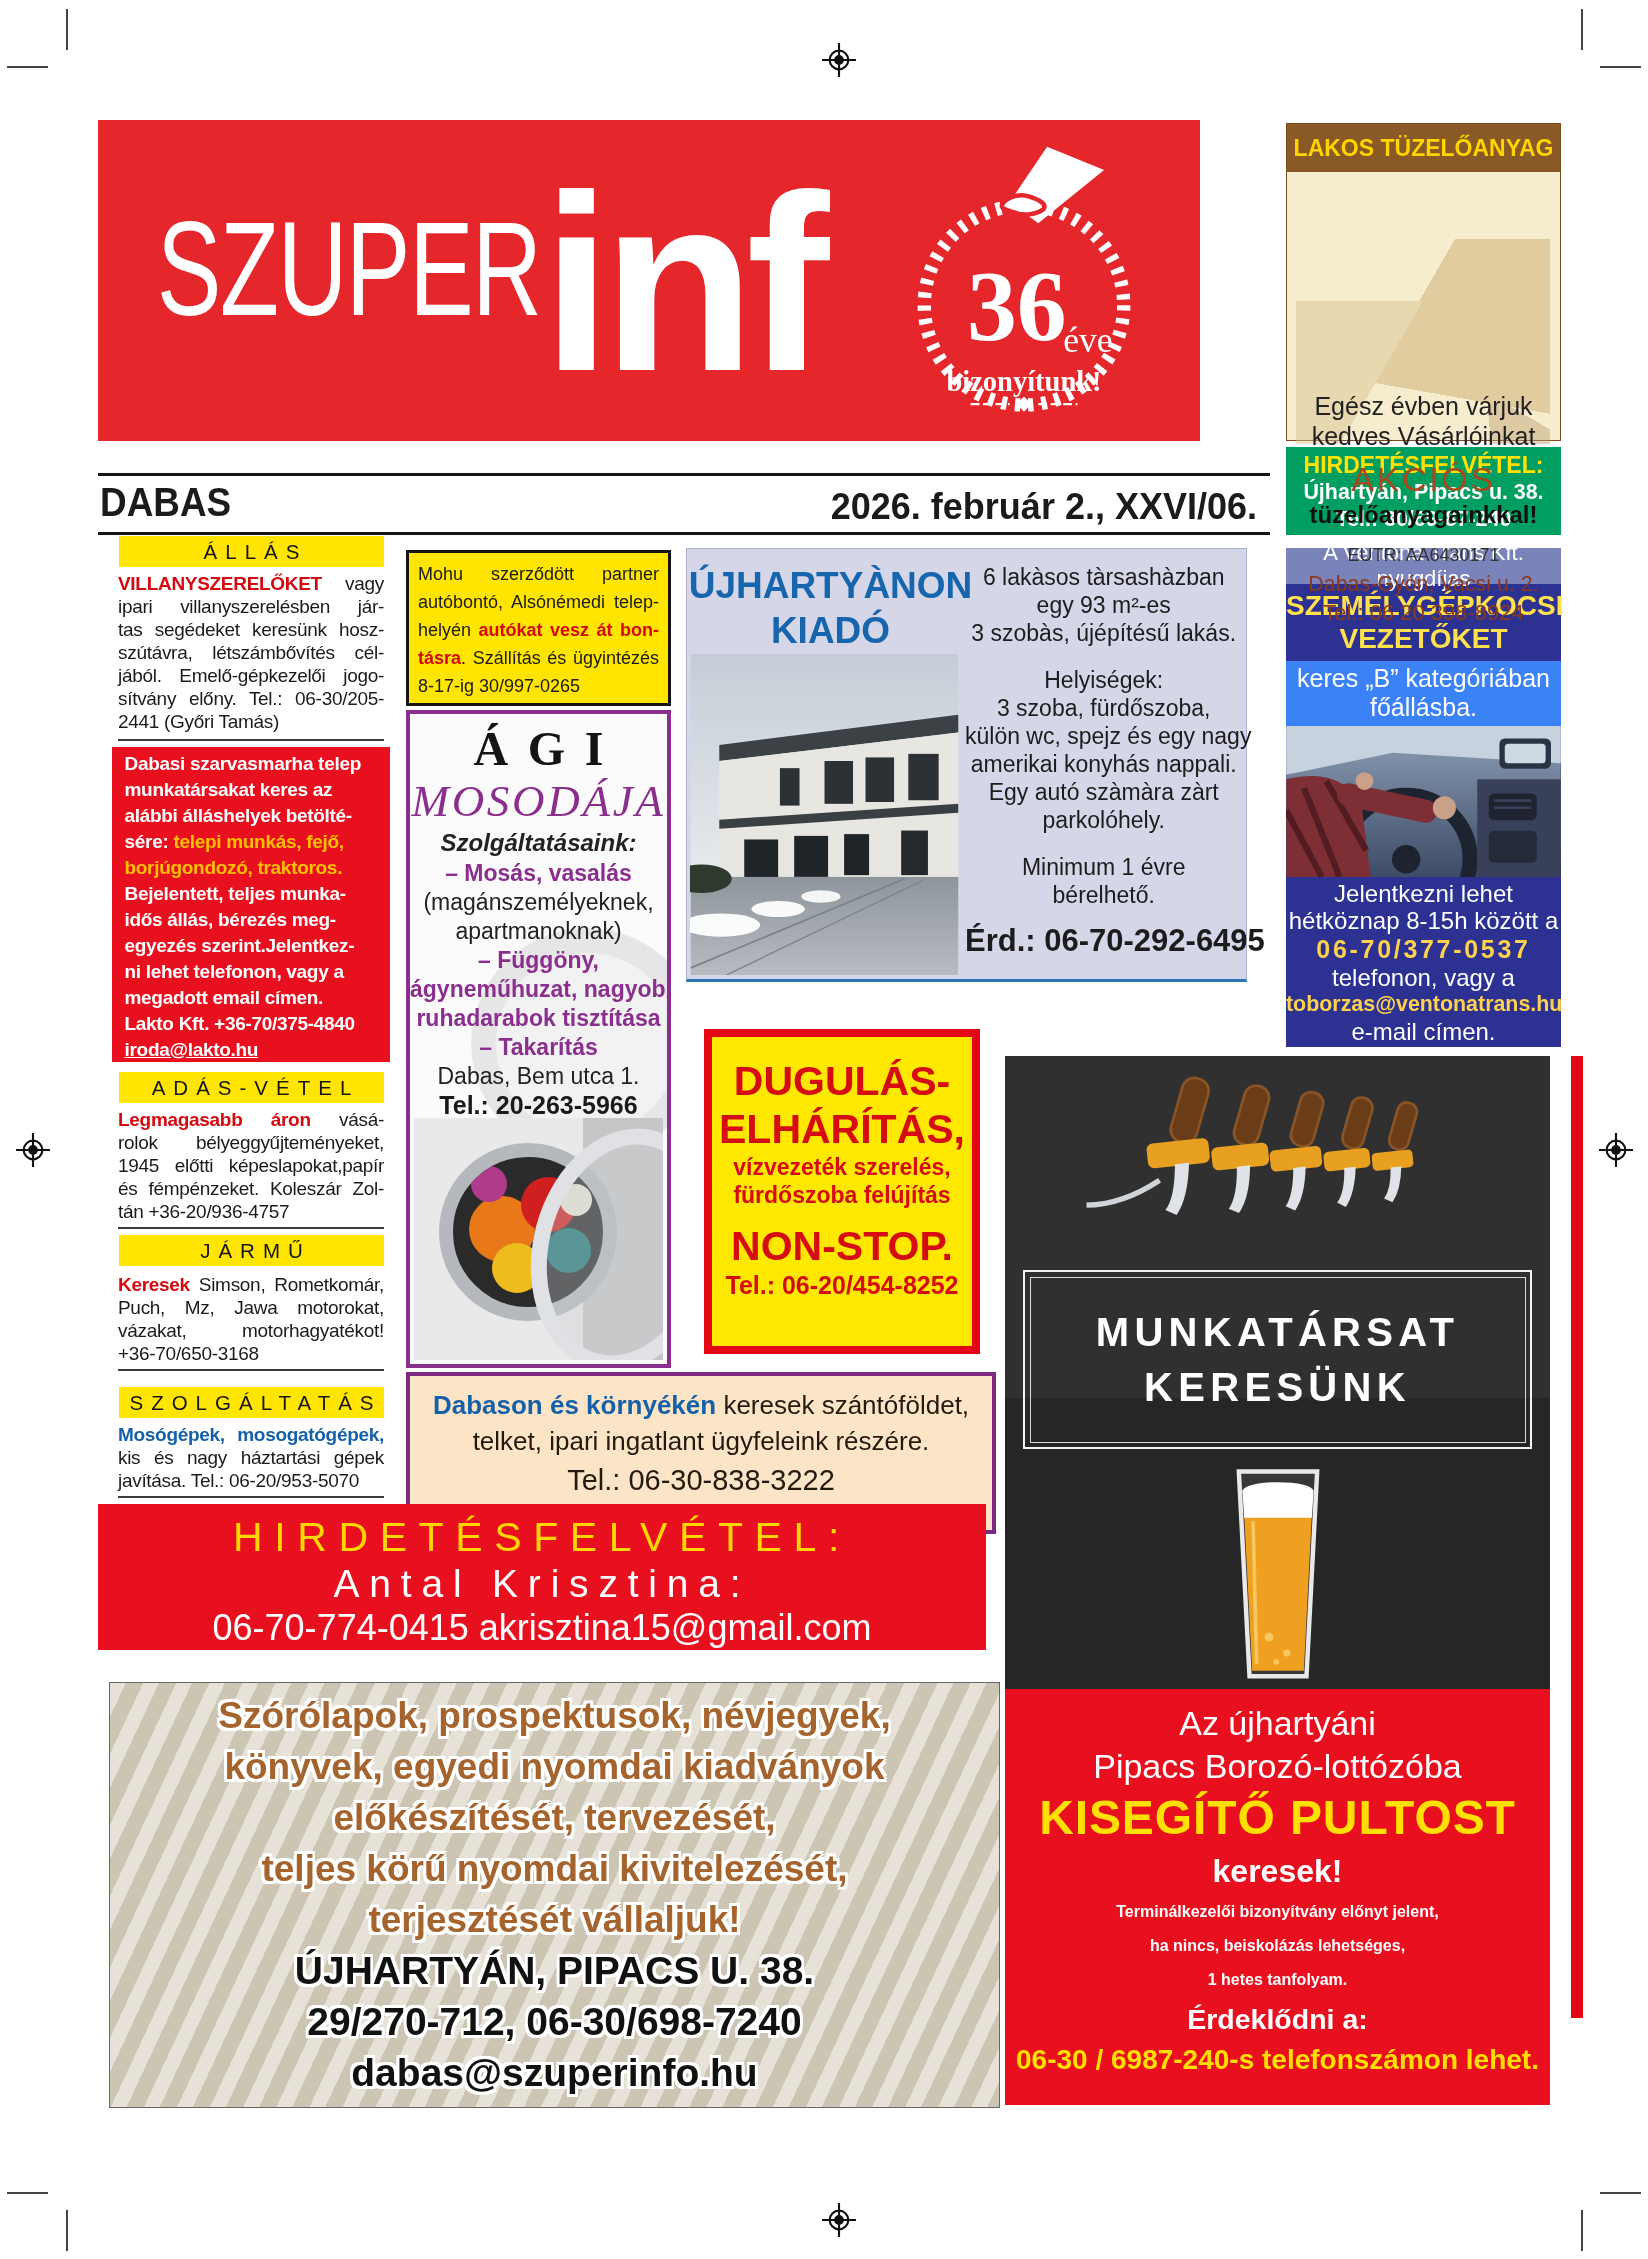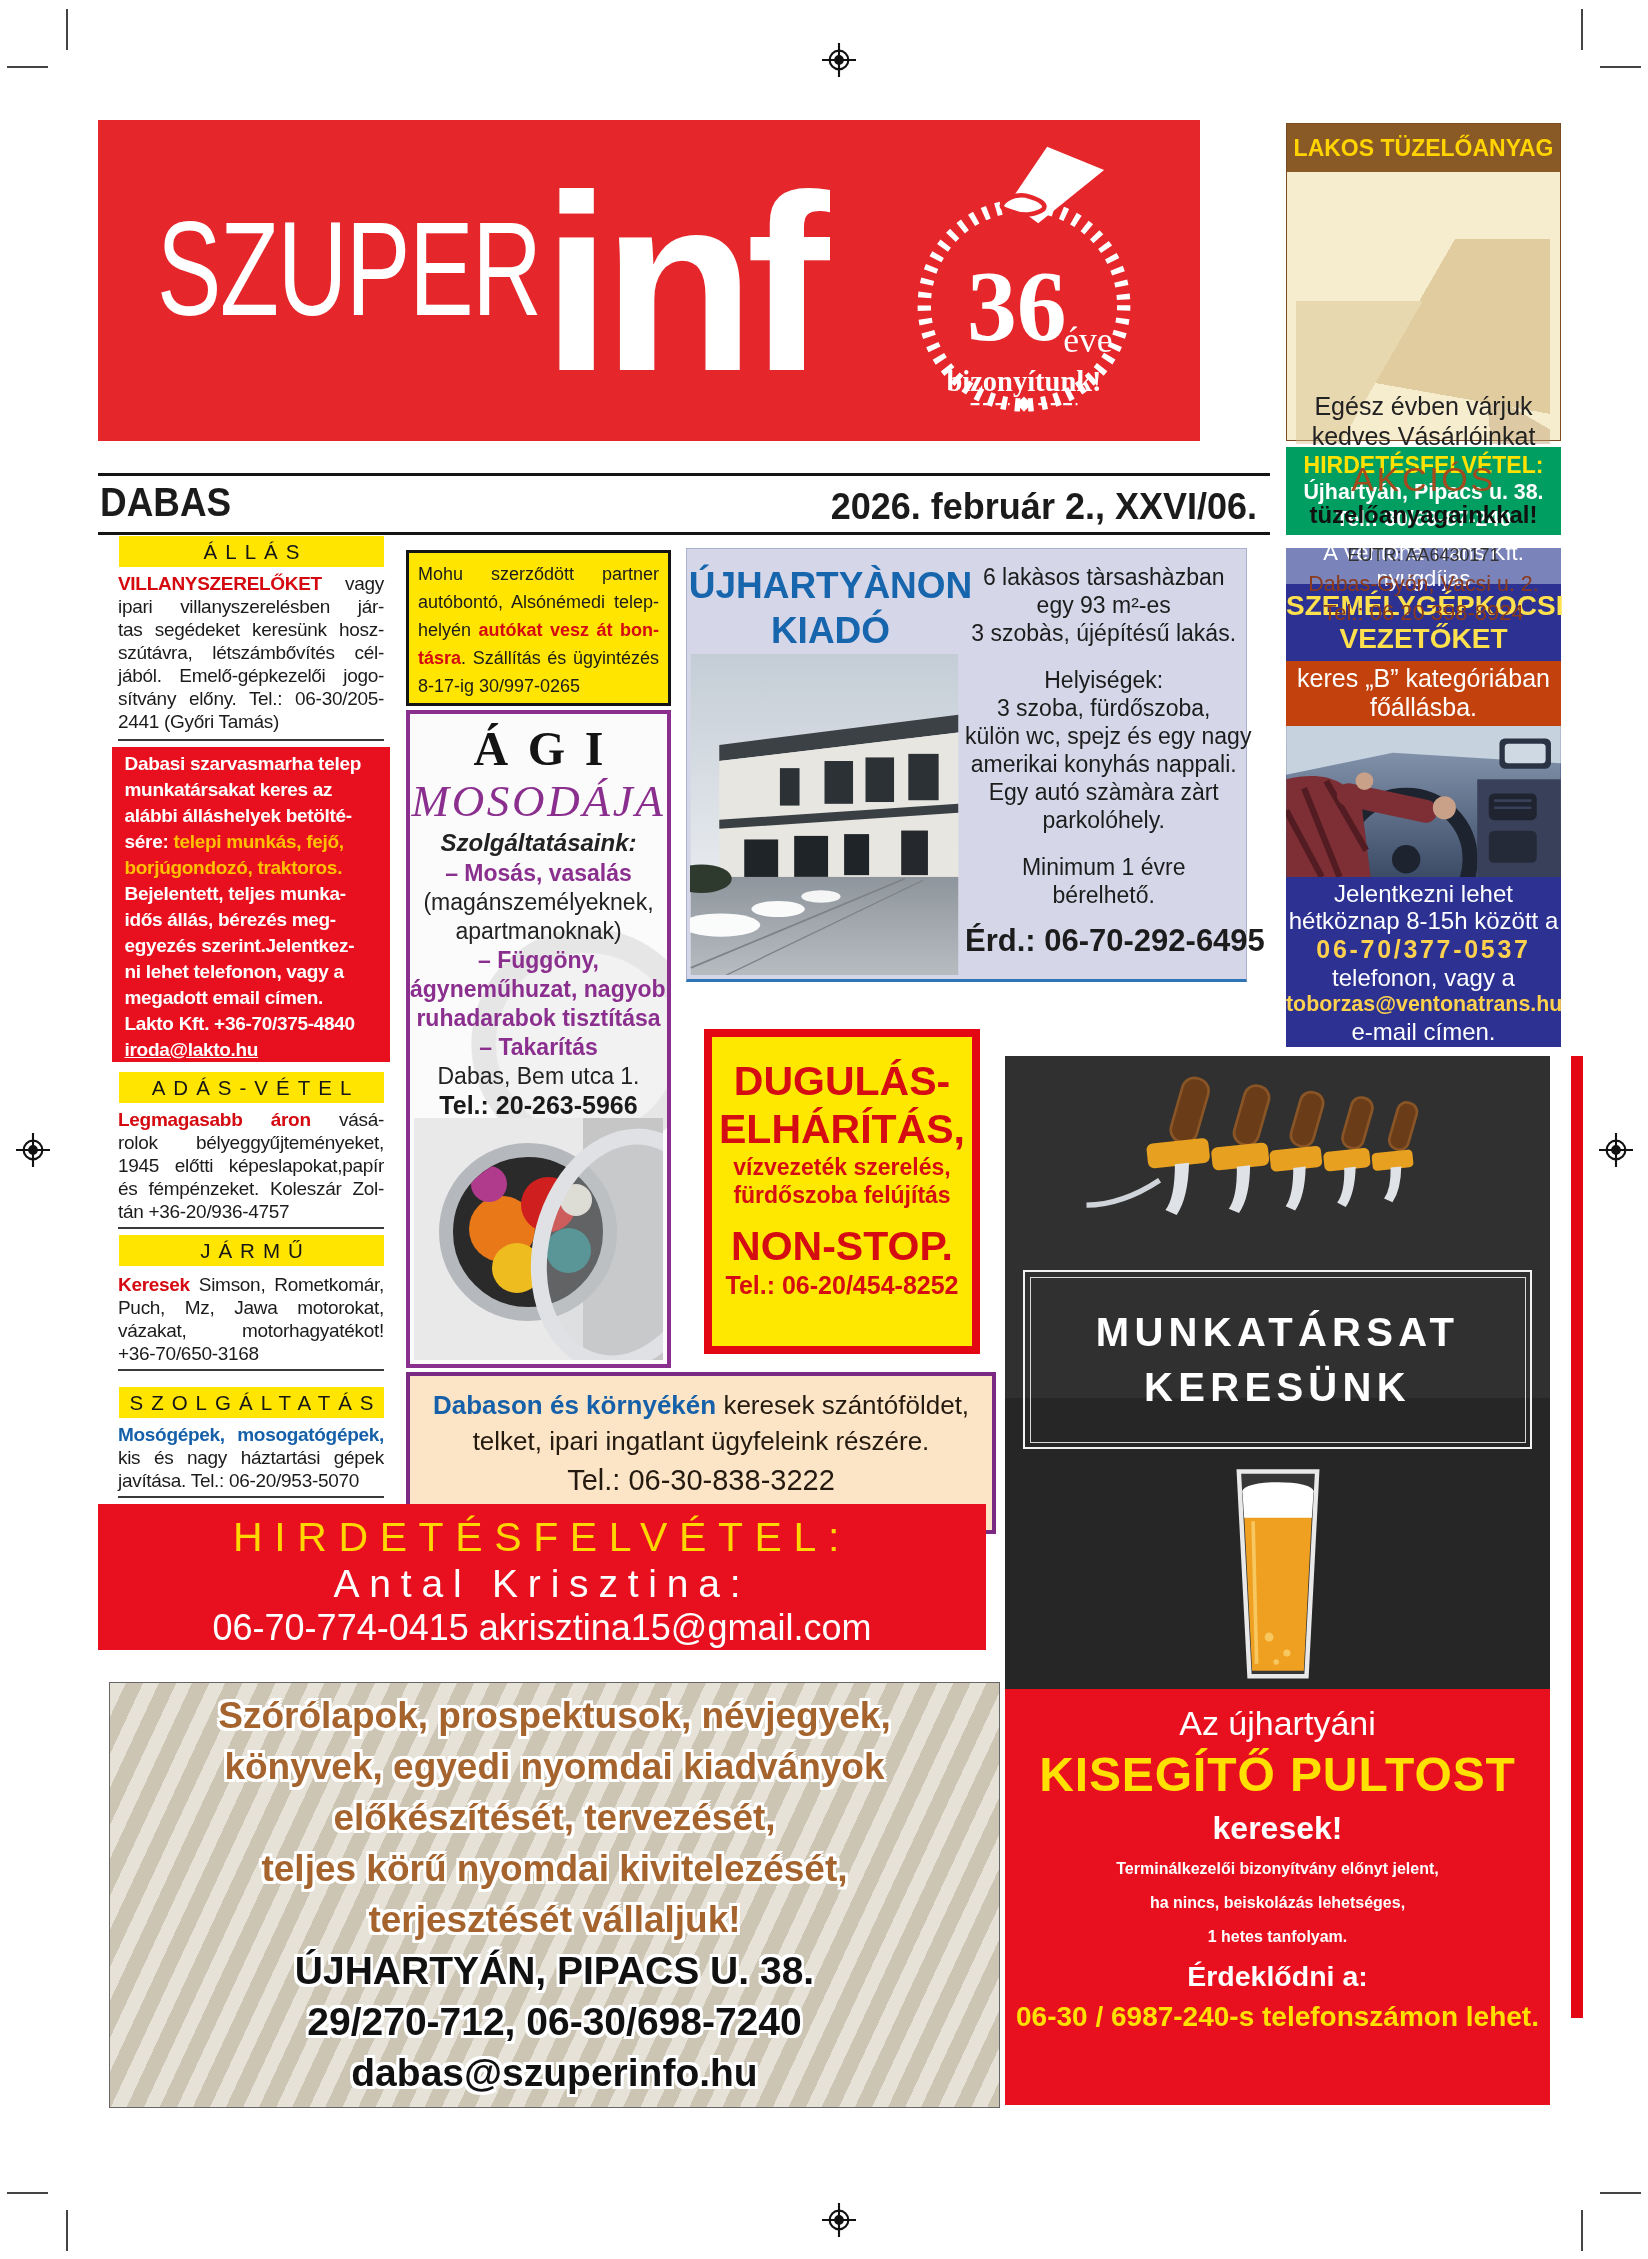--- a/index.html
+++ b/index.html
@@ -107,21 +107,21 @@
   .kiado-text{position:absolute;left:278px;right:3.6px;top:14.3px;text-align:center;font-size:23px;
          line-height:28px;color:#1c1c1c;}
   .kiado-text .line{white-space:nowrap;}
   .kiado-text .line.blank{height:18.7px;}
   .kiado-text .strong{font-weight:800;font-size:31px;}
 
   
   .ventona{left:1286px;top:548px;width:275px;height:499px;background:#2c3192;text-align:center;color:#fff;}
   .vent-head{height:36px;background:#7a84ba;font-size:22px;display:flex;align-items:center;justify-content:center;}
   .vent-role{color:#ffe14d;font-weight:800;font-size:28px;line-height:33px;margin-top:5.3px;}
-  .vent-panel{margin-top:5.3px;background:#c2410c;padding:3.6px 0;font-size:25px;line-height:29px;}
+  .vent-panel{margin-top:5.3px;background:#3b82f6;padding:3.6px 0;font-size:25px;line-height:29px;}
   .driver{width:275px;height:151px;}
   .vent-b{font-size:24px;line-height:27px;}
   .vent-phone{color:#ffd24d;font-weight:700;font-size:25px;letter-spacing:2.7px;line-height:30px;}
   .vent-mail{color:#ffd24d;font-weight:700;font-size:21.4px;line-height:27px;}
 
   
   .dugulas{left:704px;top:1029px;width:276px;height:325px;background:#ffe800;border:8px solid #e30613;
            box-sizing:border-box;text-align:center;color:#d50d12;}
   .dug-big{font-weight:800;font-size:41px;line-height:48px;}
   .dug-mid{font-weight:700;font-size:23px;line-height:28.5px;}
@@ -491,20 +491,21 @@
       <ellipse cx="80" cy="36" rx="40" ry="10" fill="#fff"></ellipse>
       <circle cx="70" cy="200" r="5" fill="#f8c860"></circle>
       <circle cx="90" cy="218" r="4" fill="#f8c860"></circle>
       <circle cx="78" cy="228" r="3" fill="#f8c860"></circle>
       <line x1="52" y1="70" x2="56" y2="230" stroke="#f8c860" stroke-width="4"></line>
     </svg>
   </div>
 
   <div class="abs pultost">
     <div class="pul-l1">Az újhartyáni</div>
+    <div class="pul-l1">Pipacs Borozó-lottózóba</div>
     <div class="pul-hl">KISEGÍTŐ PULTOST</div>
     <div class="pul-l3">keresek!</div>
     <div class="pul-body">Terminálkezelői bizonyítvány előnyt jelent,</div>
     <div class="pul-body">ha nincs, beiskolázás lehetséges,</div>
     <div class="pul-body">1 hetes tanfolyam.</div>
     <div class="pul-l7">Érdeklődni a:</div>
     <div class="pul-l8">06-30 / 6987-240-s telefonszámon lehet.</div>
   </div>
   <div class="abs redstripe"></div>
 

